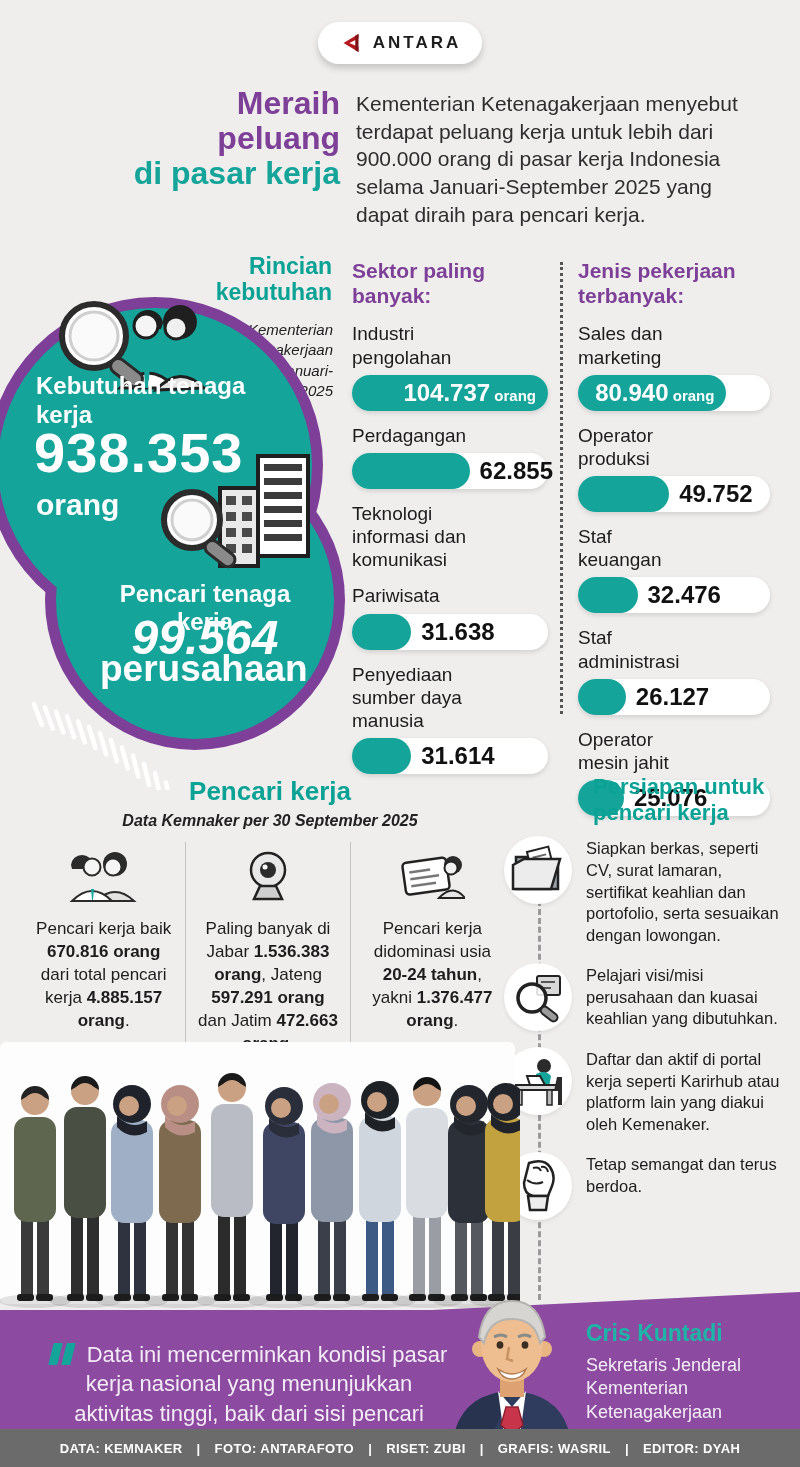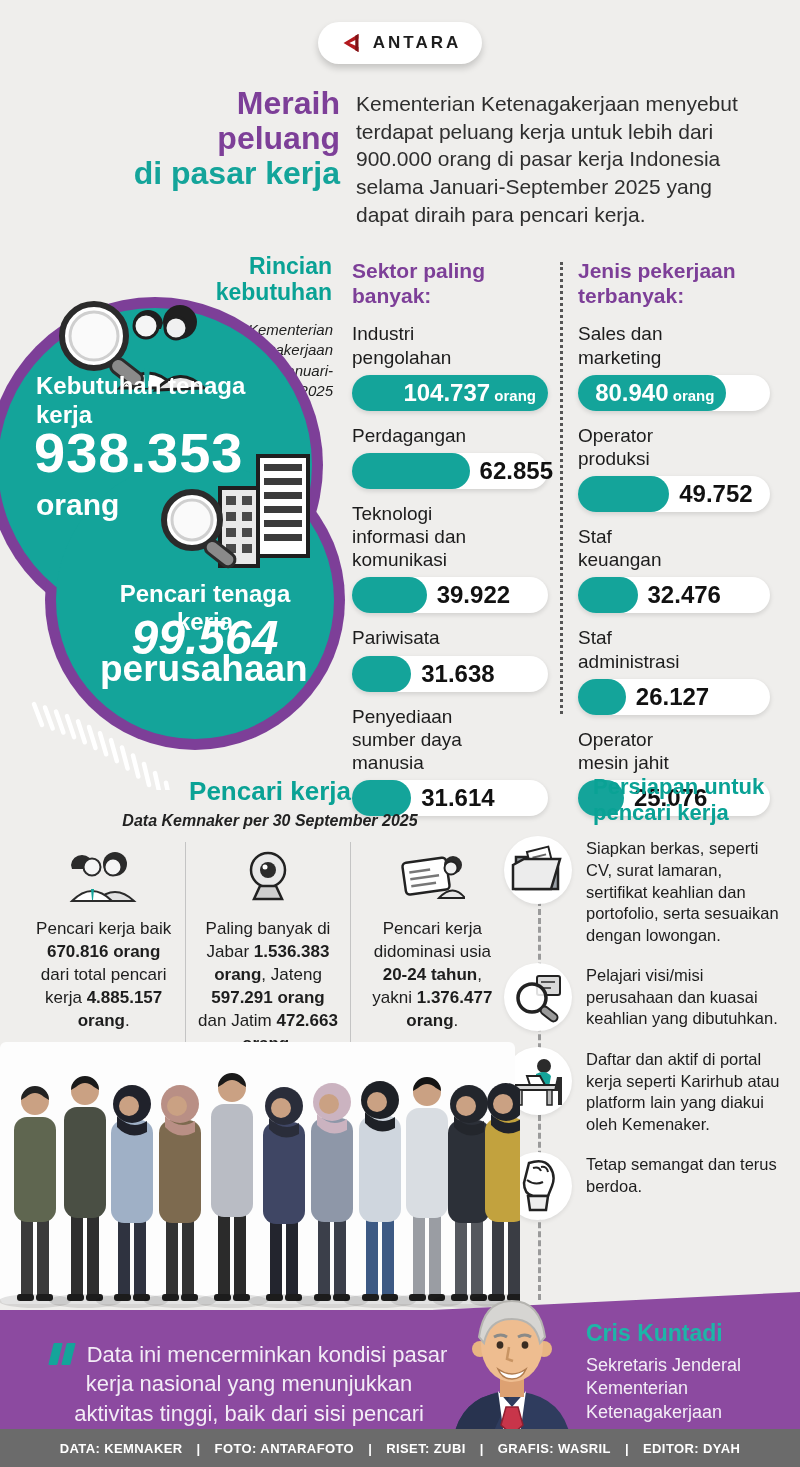--- a/index.html
+++ b/index.html
@@ -182,24 +182,20 @@
           <div class="bar-label">Perdagangan</div>
           <div class="bar-pill">
             <div class="bar-fill" style="width: 60%;"></div>
             <span class="bar-value" style="left: calc(60% + 10px);">62.855</span>
           </div>
         </div>
         <div class="bar-item">
           <div class="bar-label">Teknologi
 informasi dan
 komunikasi</div>
-          <div class="bar-pill">
-            <div class="bar-fill" style="width: 38.1%;"></div>
-            <span class="bar-value" style="left: calc(38.1% + 10px);">39.922</span>
-          </div>
         </div>
         <div class="bar-item">
           <div class="bar-label">Pariwisata</div>
           <div class="bar-pill">
             <div class="bar-fill" style="width: 30.2%;"></div>
             <span class="bar-value" style="left: calc(30.2% + 10px);">31.638</span>
           </div>
         </div>
         <div class="bar-item">
           <div class="bar-label">Penyediaan

